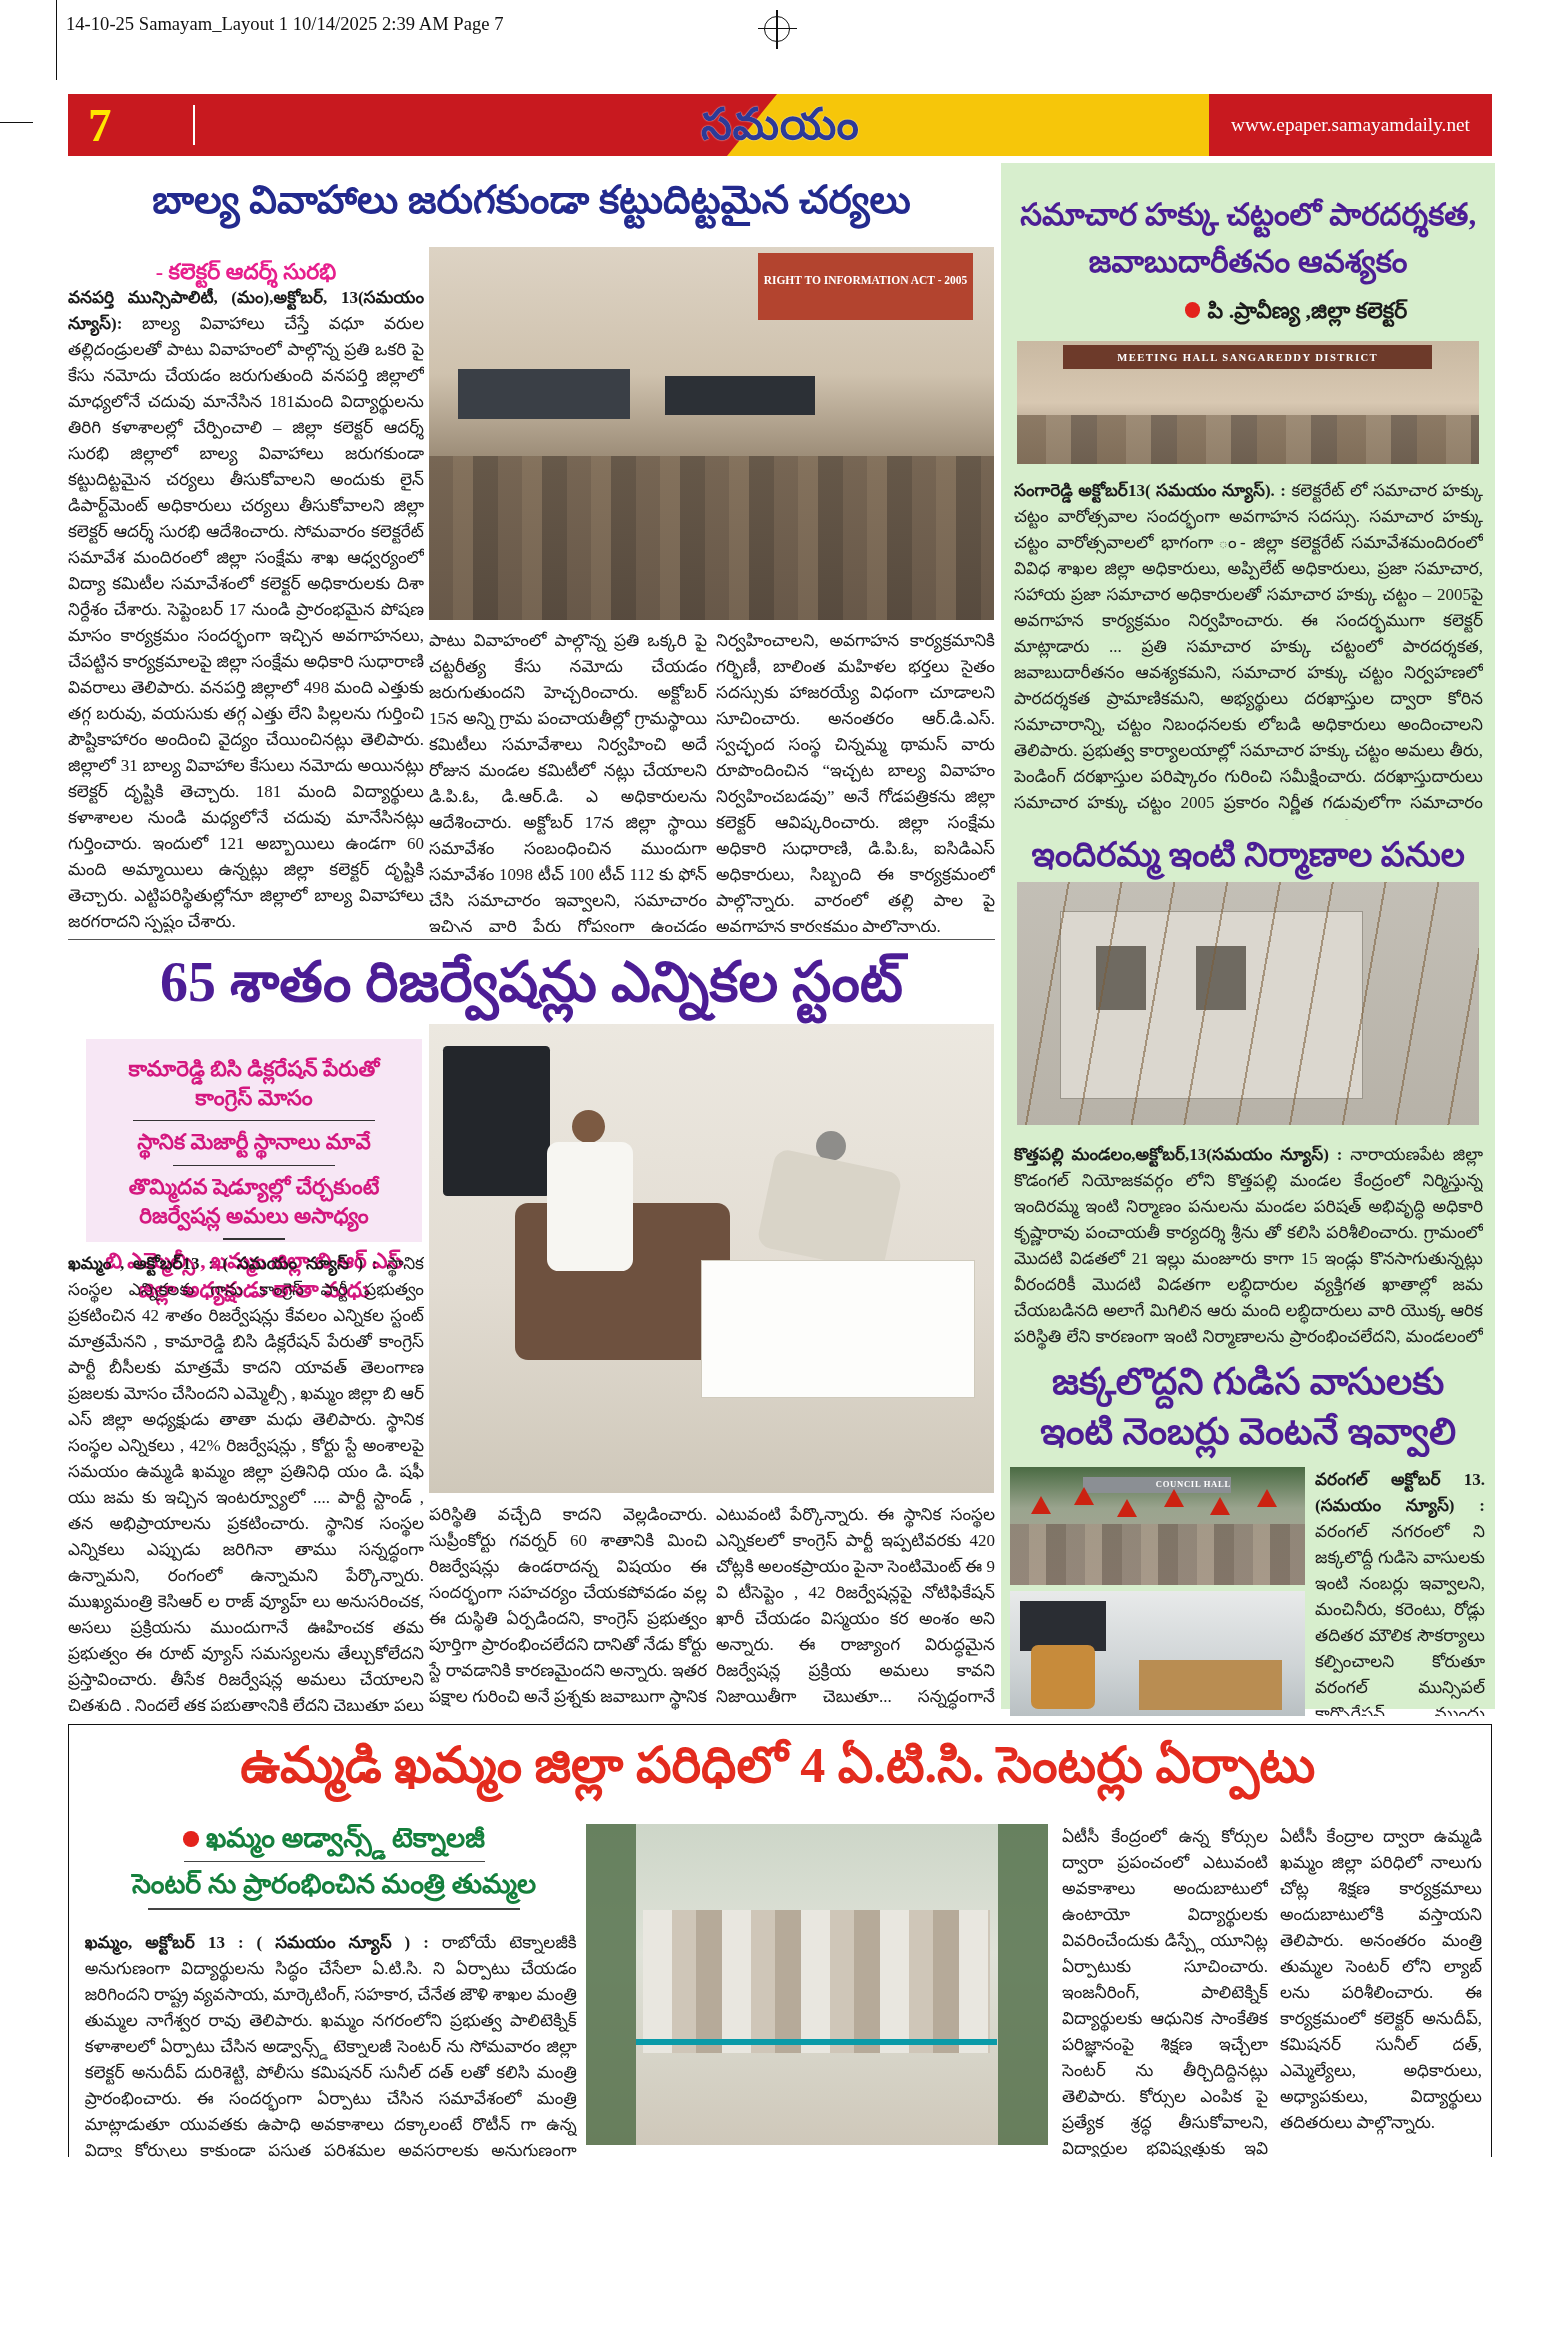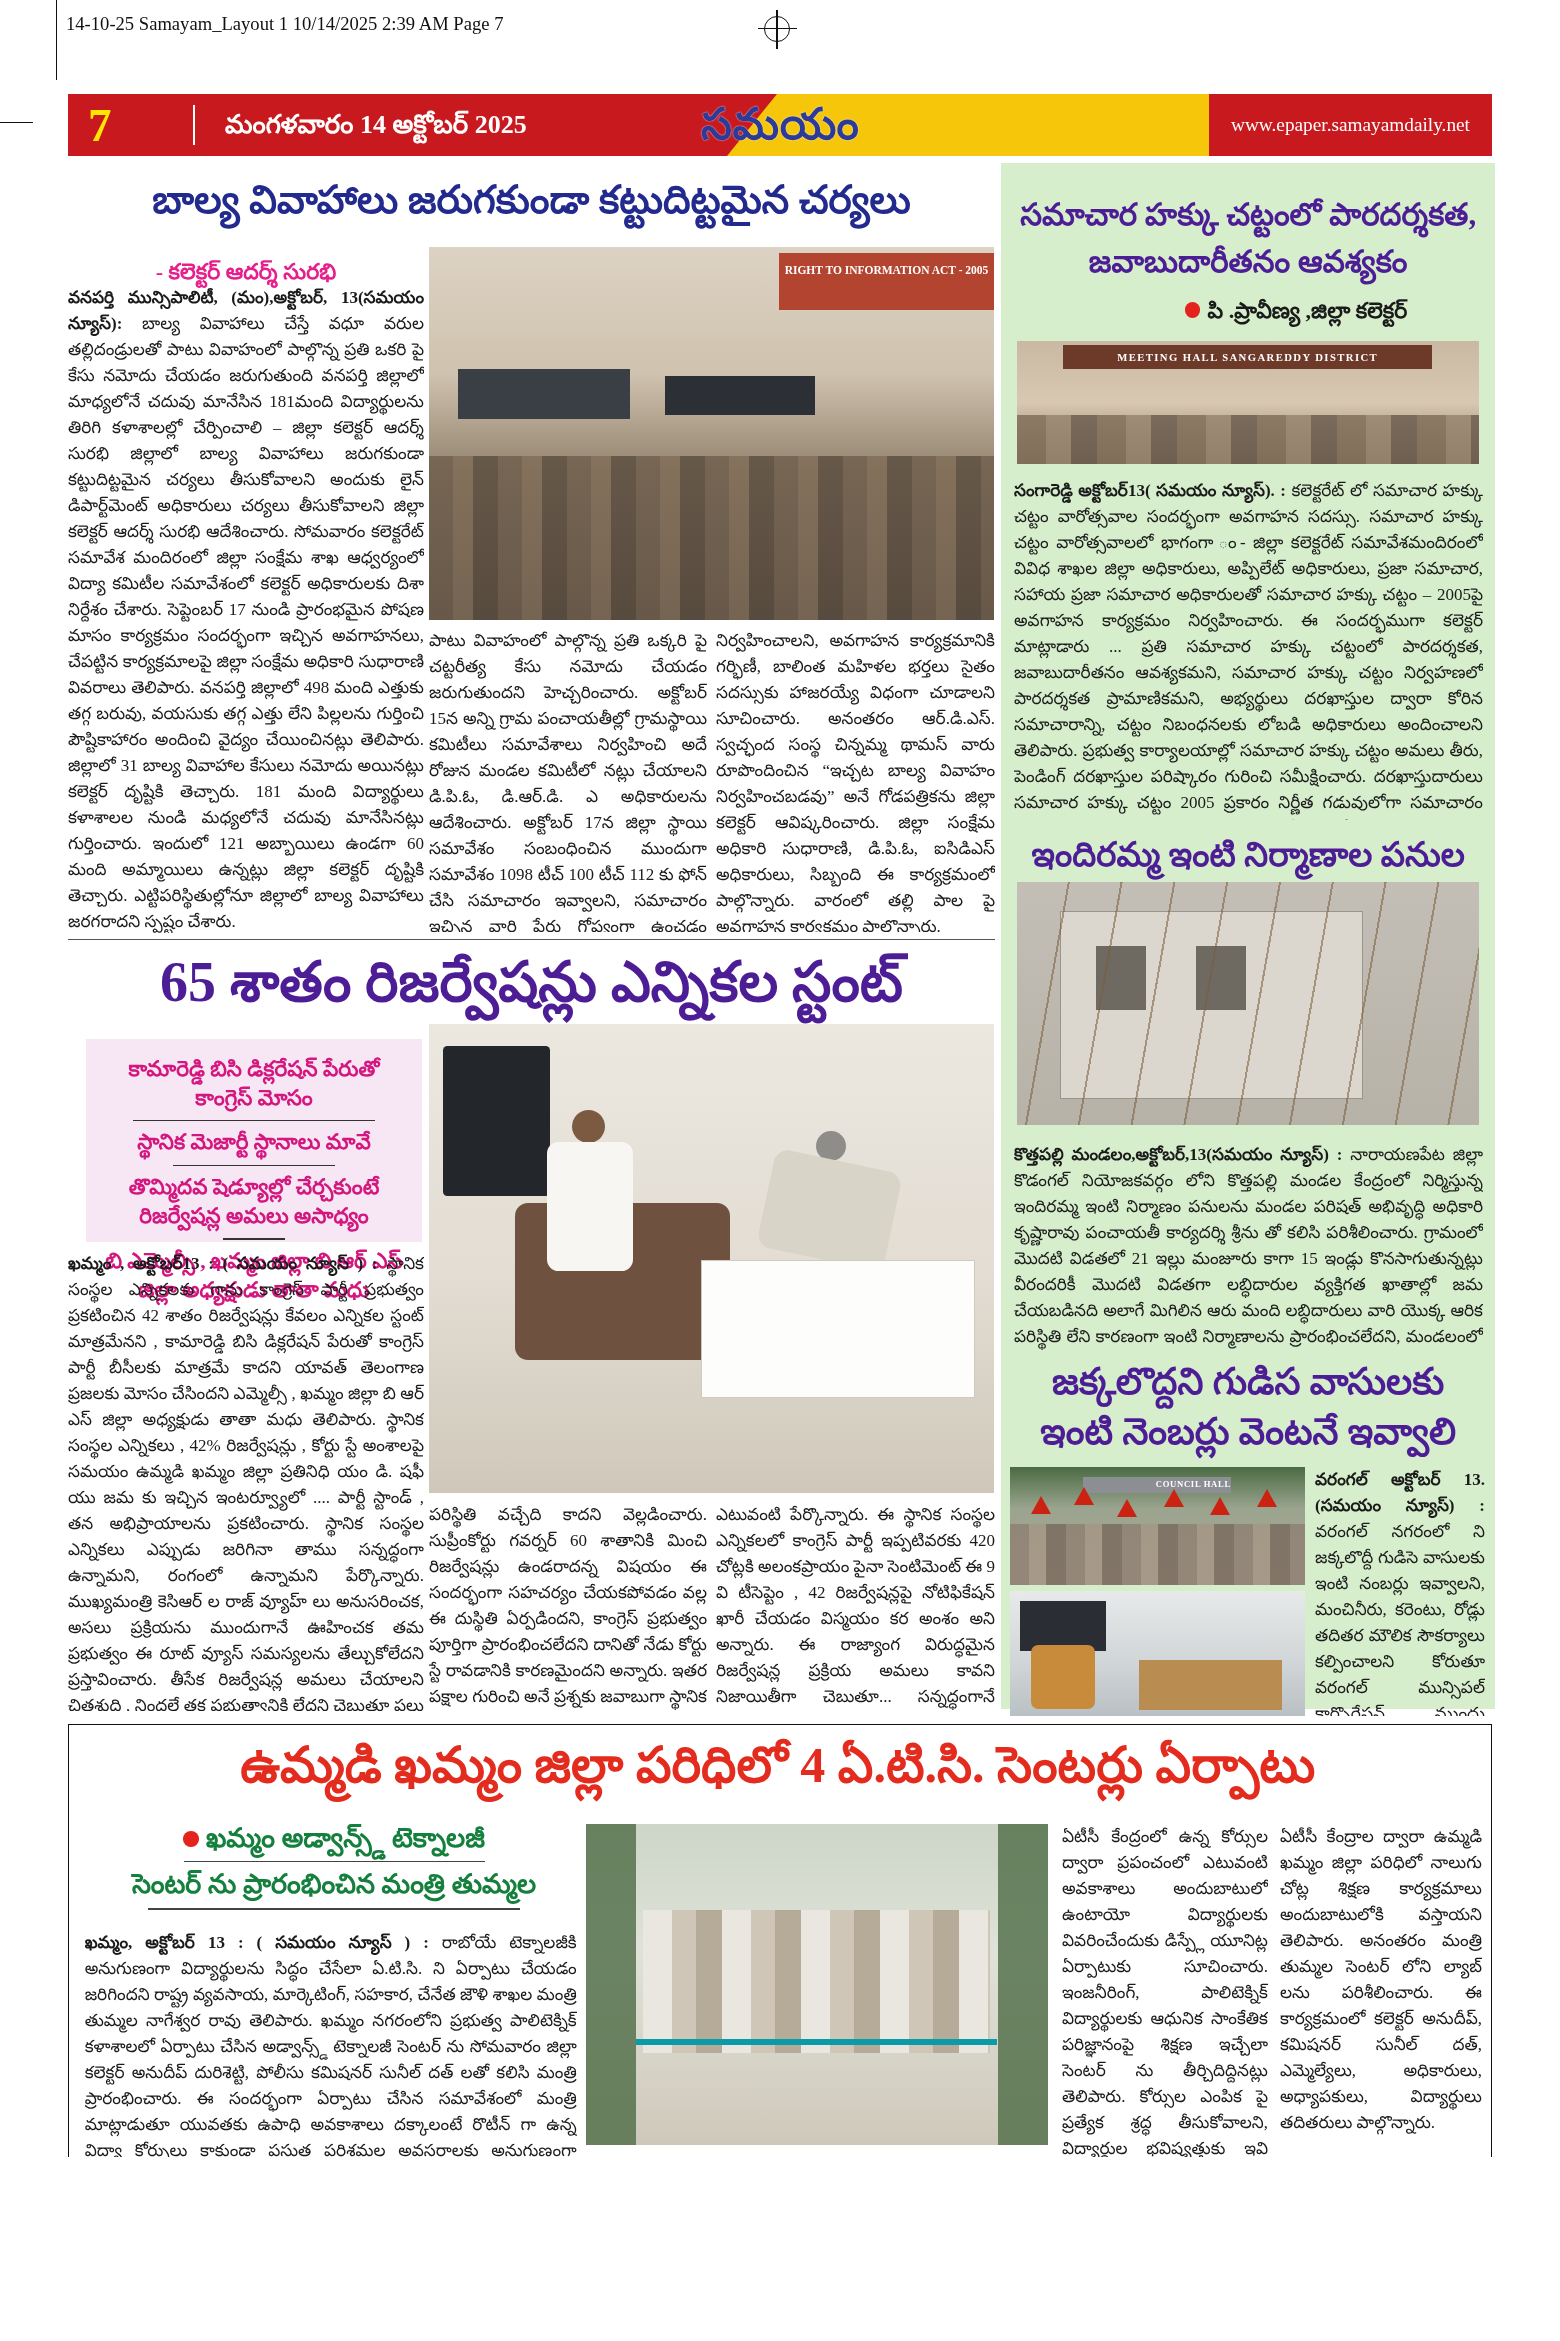--- a/index.html
+++ b/index.html
@@ -54,30 +54,29 @@
   <div class="abs vline" style="left:56px;top:0;height:80px;"></div>
   <div class="abs slug" style="left:66px;top:13px;">14-10-25 Samayam_Layout 1  10/14/2025  2:39 AM  Page 7</div>
   <div class="abs regmark" style="left:764px;top:15.7px;"></div>
   <div class="abs hdash" style="left:0;top:122px;width:33px;"></div>
 
   <div class="abs hdr" style="left:68px;top:94px;width:1424px;height:62px;">
     <div class="hdr-red-left"></div>
     <div class="hdr-red-right"></div>
     <div class="abs pageno" style="left:20px;top:0;">7</div>
     <div class="abs divider-v" style="left:125px;top:10.7px;"></div>
-    <div class="abs hdr-date" style="left:157px;top:0;">మంగళవారం 14 అక్టోబర్ 2025</div>
     <div class="abs masthead" style="left:633px;top:0;">సమయం</div>
     <div class="abs hdr-url" style="right:0;top:0;">www.epaper.samayamdaily.net</div>
   </div>
 
   <div class="abs h-blue" style="left:68px;top:178px;width:927px;">బాల్య వివాహాలు జరుగకుండా కట్టుదిట్టమైన చర్యలు</div>
   <div class="abs byline-mag" style="left:68px;top:259px;width:356px;">- కలెక్టర్ ఆదర్శ్ సురభి</div>
 
   <div class="photo" style="left:429px;top:247px;width:565px;height:373px;background:linear-gradient(180deg,#ddd3c4 0%,#cfc2ae 34%,#94846f 60%,#5d5248 100%);">
-    <div class="ph-banner" style="right:0;top:5.7px;width:215px;height:47px;background:#b3442f;font-size:11.5px;line-height:1.3;padding-top:10px;">RIGHT TO INFORMATION ACT - 2005</div>
+    <div class="ph-banner" style="right:21px;top:5.7px;width:215px;height:47px;background:#b3442f;font-size:11.5px;line-height:1.3;padding-top:20px;">RIGHT TO INFORMATION ACT - 2005</div>
     <div class="abs" style="left:29px;top:122px;width:172px;height:50px;background:#3a3f46;"></div>
     <div class="abs" style="left:236px;top:129px;width:150px;height:39px;background:#2c3036;"></div>
     <div class="abs" style="left:0;bottom:0;width:100%;height:44%;background:repeating-linear-gradient(90deg,#6b5a49 0 24px,#7d6a55 24px 44px,#55483b 44px 69px);opacity:.75;"></div>
   </div>
 
   <div class="abs body-col" style="left:68px;top:285px;width:356px;height:648px;">
     <span class="dateline">వనపర్తి మున్సిపాలిటీ, (మం),అక్టోబర్, 13(సమయం న్యూస్): </span><span>బాల్య వివాహాలు చేస్తే వధూ వరుల తల్లిదండ్రులతో పాటు వివాహంలో పాల్గొన్న ప్రతి ఒకరి పై కేసు నమోదు చేయడం జరుగుతుంది వనపర్తి జిల్లాలో మాధ్యలోనే చదువు మానేసిన 181మంది విద్యార్థులను తిరిగి కళాశాలల్లో చేర్పించాలి – జిల్లా కలెక్టర్ ఆదర్శ్ సురభి జిల్లాలో బాల్య వివాహాలు జరుగకుండా కట్టుదిట్టమైన చర్యలు తీసుకోవాలని అందుకు లైన్ డిపార్ట్‌మెంట్ అధికారులు చర్యలు తీసుకోవాలని జిల్లా కలెక్టర్ ఆదర్శ్ సురభి ఆదేశించారు. సోమవారం కలెక్టరేట్ సమావేశ మందిరంలో జిల్లా సంక్షేమ శాఖ ఆధ్వర్యంలో విద్యా కమిటీల సమావేశంలో కలెక్టర్ అధికారులకు దిశా నిర్దేశం చేశారు. సెప్టెంబర్ 17 నుండి ప్రారంభమైన పోషణ మాసం కార్యక్రమం సందర్భంగా ఇచ్చిన అవగాహనలు, చేపట్టిన కార్యక్రమాలపై జిల్లా సంక్షేమ అధికారి సుధారాణి వివరాలు తెలిపారు. వనపర్తి జిల్లాలో 498 మంది ఎత్తుకు తగ్గ బరువు, వయసుకు తగ్గ ఎత్తు లేని పిల్లలను గుర్తించి పౌష్టికాహారం అందించి వైద్యం చేయించినట్లు తెలిపారు. జిల్లాలో 31 బాల్య వివాహాల కేసులు నమోదు అయినట్లు కలెక్టర్ దృష్టికి తెచ్చారు. 181 మంది విద్యార్థులు కళాశాలల నుండి మధ్యలోనే చదువు మానేసినట్లు గుర్తించారు. ఇందులో 121 అబ్బాయిలు ఉండగా 60 మంది అమ్మాయిలు ఉన్నట్లు జిల్లా కలెక్టర్ దృష్టికి తెచ్చారు. ఎట్టిపరిస్థితుల్లోనూ జిల్లాలో బాల్య వివాహాలు జరగరాదని స్పష్టం చేశారు.</span>
   </div>
   <div class="abs body-col" style="left:429px;top:628px;width:278px;height:304px;">పాటు వివాహంలో పాల్గొన్న ప్రతి ఒక్కరి పై చట్టరీత్య కేసు నమోదు చేయడం జరుగుతుందని హెచ్చరించారు. అక్టోబర్ 15న అన్ని గ్రామ పంచాయతీల్లో గ్రామస్థాయి కమిటీలు సమావేశాలు నిర్వహించి అదే రోజున మండల కమిటీలో నట్లు చేయాలని డి.పి.ఓ, డి.ఆర్.డి. ఎ అధికారులను ఆదేశించారు. అక్టోబర్ 17న జిల్లా స్థాయి సమావేశం సంబంధించిన ముందుగా సమావేశం 1098 టీచ్ 100 టీచ్ 112 కు ఫోన్ చేసి సమాచారం ఇవ్వాలని, సమాచారం ఇచ్చిన వారి పేర్లు గోప్యంగా ఉంచడం జరుగుతుందని సూచించారు. బరువు లేని పిల్లల శ్రమకు లోనుకాకుండా వైద్య పరీక్షలు చేయించాలని, వారంలో తల్లి పాల పై అవగాహన కార్యక్రమం నిర్వహించాలని ఆదేశించారు.</div>
   <div class="abs body-col" style="left:716px;top:628px;width:279px;height:304px;">నిర్వహించాలని, అవగాహన కార్యక్రమానికి గర్భిణీ, బాలింత మహిళల భర్తలు సైతం సదస్సుకు హాజరయ్యే విధంగా చూడాలని సూచించారు. అనంతరం ఆర్.డి.ఎస్. స్వచ్ఛంద సంస్థ చిన్నమ్మ థామస్ వారు రూపొందించిన “ఇచ్చట బాల్య వివాహం నిర్వహించబడవు” అనే గోడపత్రికను జిల్లా కలెక్టర్ ఆవిష్కరించారు. జిల్లా సంక్షేమ అధికారి సుధారాణి, డి.పి.ఓ, ఐసిడిఎస్ అధికారులు, సిబ్బంది ఈ కార్యక్రమంలో పాల్గొన్నారు. వారంలో తల్లి పాల పై అవగాహన కార్యక్రమం పాల్గొన్నారు.</div>

